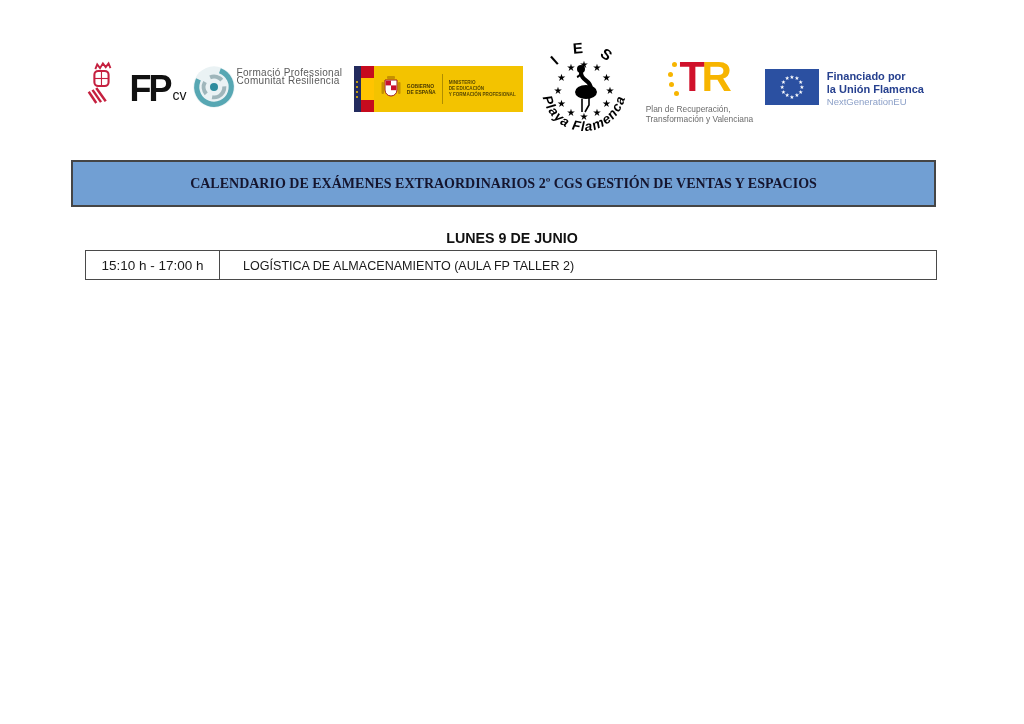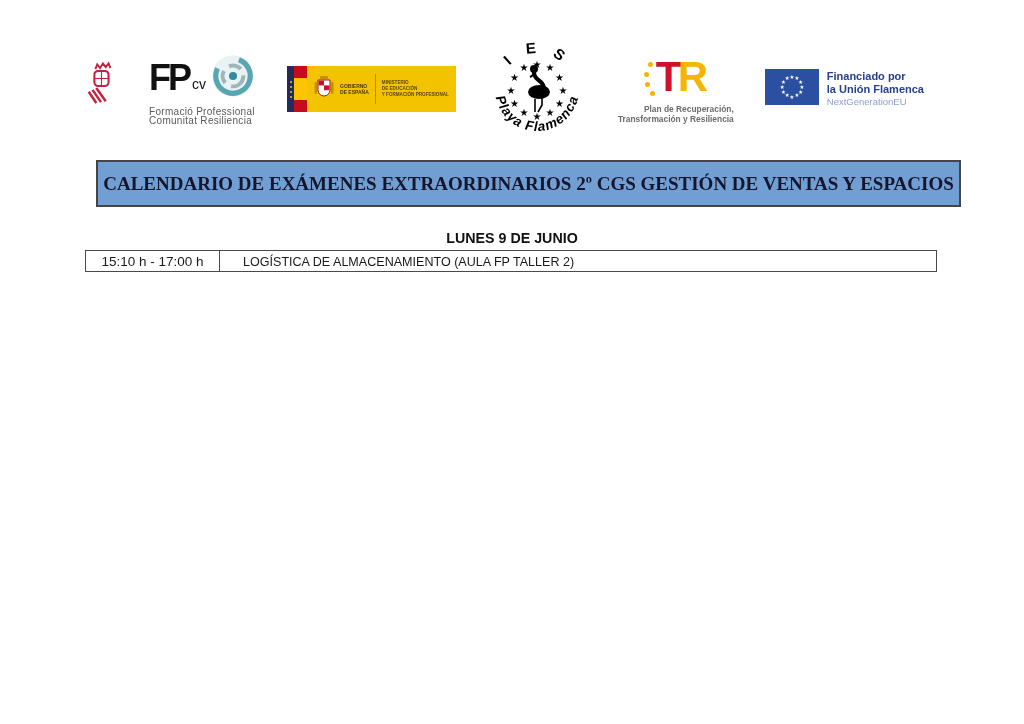--- a/index.html
+++ b/index.html
@@ -10,21 +10,21 @@
   
   .logos{position:absolute;left:84px;top:36px;width:840px;height:106px;
     display:flex;align-items:center;justify-content:space-between;}
   .logo-block{display:flex;align-items:center;}
   
   .gva{gap:6px;}
   .gva-text{display:flex;flex-direction:column;}
   .gva-main{font-weight:bold;font-size:15.5px;line-height:16px;letter-spacing:.4px;color:#C5203F;}
   .gva-sub{font-weight:bold;font-size:7.6px;line-height:8.6px;color:#C5203F;margin-top:4px;}
   
-  .fpcv{flex-direction:column;align-items:flex-start;}
+  .fpcv{flex-direction:row;align-items:flex-start;}
   .fpcv-top{display:flex;align-items:center;gap:4px;}
   .fpcv-fp{font-weight:900;font-size:36px;letter-spacing:-3px;color:#111;line-height:34px;}
   .fpcv-cv{font-weight:normal;font-size:14px;color:#111;margin-top:12px;margin-left:-1px;}
   .fpcv-sub{font-size:10px;line-height:8.4px;color:#5a5a5a;margin-top:5px;letter-spacing:.3px;}
   
   .gob{height:46px;display:flex;align-items:stretch;}
   .gob-strip{width:7px;background:#232B5E;display:flex;flex-direction:column;align-items:center;justify-content:center;gap:3px;}
   .gob-strip i{width:2px;height:2px;border-radius:50%;background:#F3C300;display:block;}
   .gob-flag{width:13px;display:flex;flex-direction:column;}
   .gob-flag .r{flex:1;background:#C60B1E;}
@@ -34,36 +34,36 @@
   .gob-div{width:1px;height:30px;background:#b08d00;}
   .gob-min{font-size:4.6px;font-weight:bold;color:#5a4a00;line-height:5.8px;}
   
   .ies svg{display:block;}
   
   .prtr{flex-direction:column;align-items:center;}
   .prtr-letters{position:relative;height:48px;width:84px;}
   .prtr-t{position:absolute;left:22px;top:0;font-size:42px;font-weight:900;color:#D0112B;line-height:46px;}
   .prtr-r{position:absolute;left:44px;top:0;font-size:42px;font-weight:900;color:#F7B500;line-height:46px;}
   .prtr-dot{position:absolute;width:5px;height:5px;border-radius:50%;background:#F7B500;}
-  .prtr-sub{font-size:8.4px;font-weight:bold;color:#6B6B6B;line-height:9.6px;text-align:right;margin-top:3px;}
+  .prtr-sub{font-size:8.4px;font-weight:normal;color:#6B6B6B;line-height:9.6px;text-align:left;margin-top:3px;}
   
   .eu{gap:8px;justify-content:flex-end;}
   .eu-text{display:flex;flex-direction:column;}
   .eu-main{font-size:11px;font-weight:bold;color:#27418F;line-height:13px;}
   .eu-ng{font-size:9.5px;color:#8CA0C8;line-height:12px;margin-top:0;}
   
-  .banner{position:absolute;left:96px;top:160px;width:865px;height:47px;box-sizing:border-box;
+  .banner{position:absolute;left:71px;top:160px;width:865px;height:47px;box-sizing:border-box;
     background:#719FD3;border:2px solid #454545;
     display:flex;flex-direction:column;align-items:center;justify-content:center;
-    font-family:"Liberation Serif", serif;font-weight:bold;font-size:19px;line-height:21px;
+    font-family:"Liberation Serif", serif;font-weight:bold;font-size:14px;line-height:21px;
     color:#15152e;text-align:center;}
   
   .day-heading{position:absolute;left:0;right:0;top:229px;text-align:center;
     font-size:15px;font-weight:bold;color:#111;transform:scaleX(.95);}
-  .exam-table{position:absolute;left:85px;top:250px;width:852px;height:22px;box-sizing:border-box;
+  .exam-table{position:absolute;left:85px;top:250px;width:852px;height:30px;box-sizing:border-box;
     border:1.5px solid #4a4a4a;display:flex;background:#fff;}
   .cell-time{width:134px;box-sizing:border-box;border-right:1.5px solid #4a4a4a;
     display:flex;align-items:center;justify-content:center;
     font-size:13.5px;color:#1a1a1a;}
   .cell-subject{flex:1;display:flex;align-items:center;padding-left:7px;
     font-size:13.5px;color:#1a1a1a;margin-left:16px;}
   .cell-subject span{transform:scaleX(.93);transform-origin:left center;white-space:nowrap;}
 </style>
 </head>
 <body>
@@ -179,21 +179,21 @@
     <div class="prtr-letters">
       <span class="prtr-dot" style="left:14px;top:8px"></span>
       <span class="prtr-dot" style="left:10px;top:18px"></span>
       <span class="prtr-dot" style="left:11px;top:28px"></span>
       <span class="prtr-dot" style="left:16px;top:37px"></span>
       <span class="prtr-t">T</span>
       <span class="prtr-r">R</span>
     </div>
     <div class="prtr-sub">
       <div>Plan de Recuperación,</div>
-      <div>Transformación y Resiliencia</div>
+      <div>Transformación y Valenciana</div>
     </div>
   </div>
 
   <div class="logo-block eu">
     <span>
       <svg width="54" height="36" viewBox="0 0 60 40">
         <rect x="0" y="0" width="60" height="40" fill="#2B50A1"></rect>
         <g font-family="DejaVu Sans, sans-serif" font-size="6" fill="#fff" text-anchor="middle">
           <text x="41" y="22">★</text>
             <text x="39.5" y="27.5">★</text>

